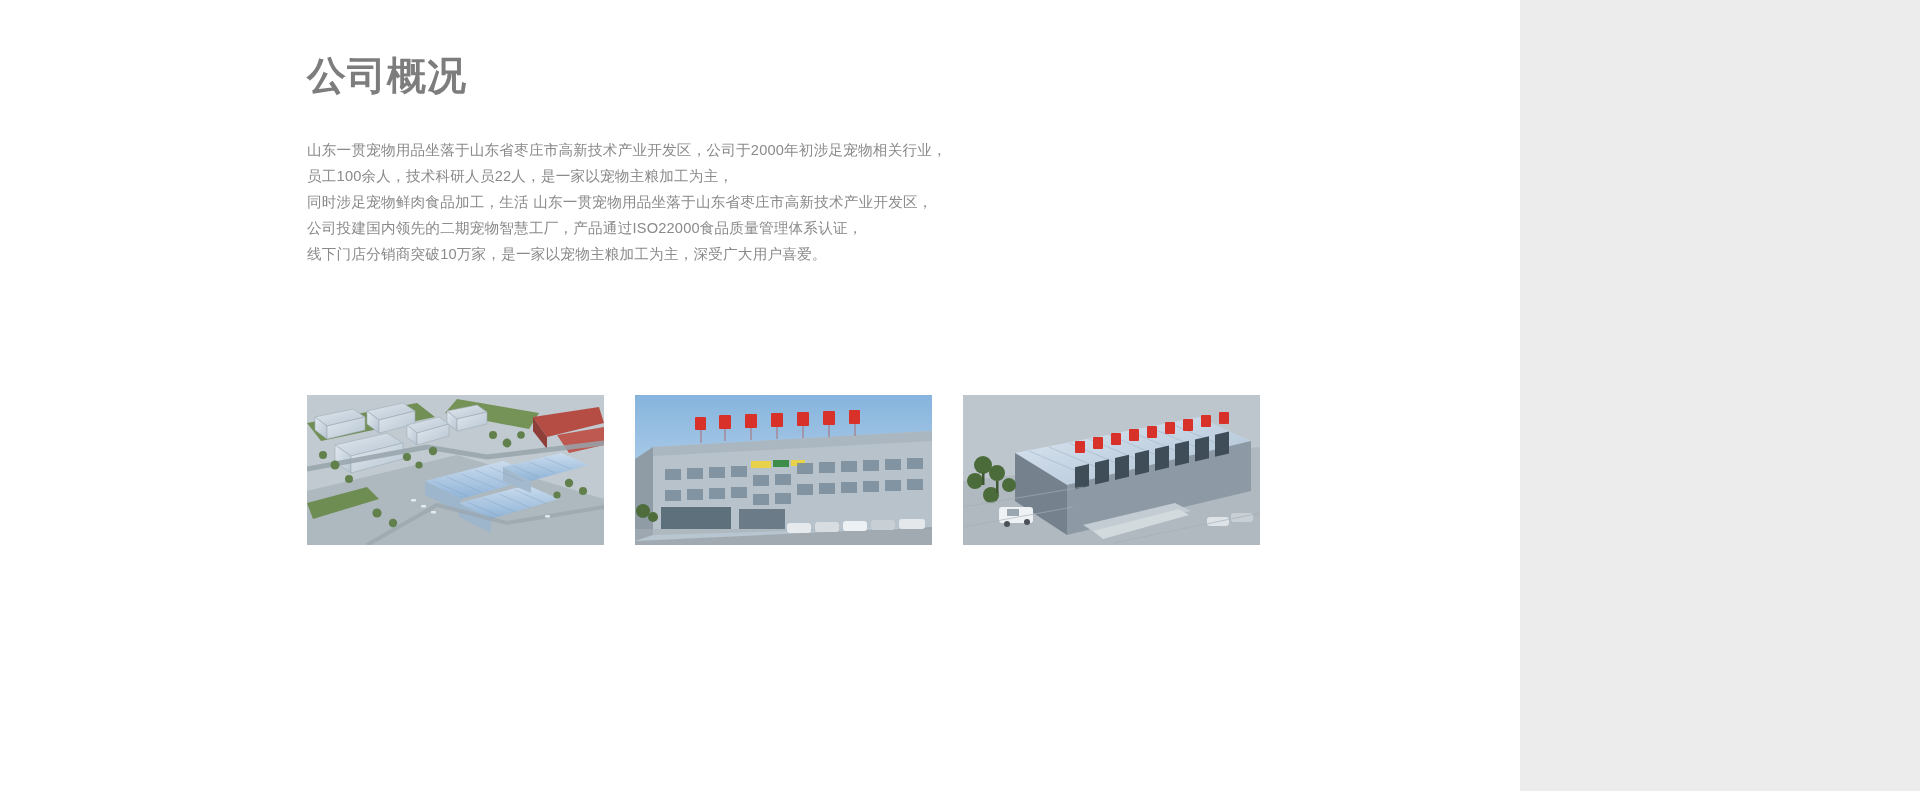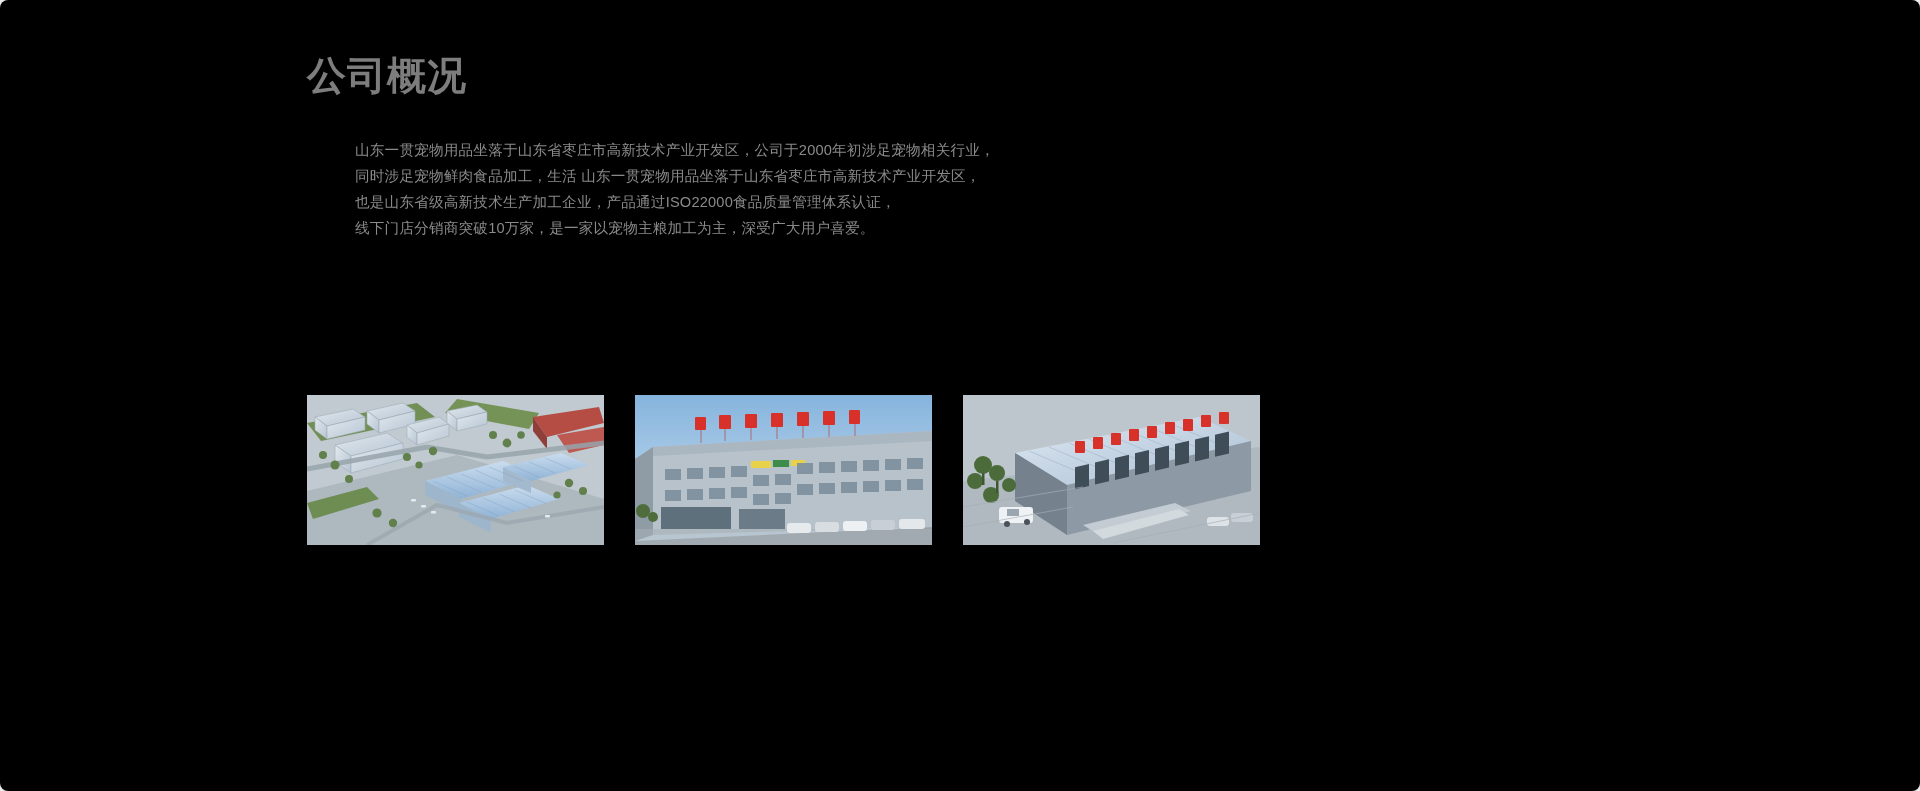--- a/index.html
+++ b/index.html
@@ -2,42 +2,41 @@
 <html><head>
 <meta charset="utf-8">
 <style>
   * { margin:0; padding:0; box-sizing:border-box; }
   html, body {
     width:1920px; height:791px;
     background:#ececec;
     font-family:"Liberation Sans", sans-serif;
     overflow:hidden;
   }
-  .page { position:relative; width:1920px; height:791px; background:#000000;border-radius:8px; }
+  .page { position:relative; width:1520px; height:791px; background:#ffffff; }
 
   .content { position:absolute; left:307px; top:0; width:1300px; }
 
   .page-title {
     margin-top:52px;
     font-size:39px;
     font-weight:bold;
     color:#7d7d7d;
     letter-spacing:1px;
     line-height:1.25;
     white-space:nowrap;
   }
 
   .intro {
     margin-top:36px;
     font-size:14.6px;
     color:#8a8a8a;
     line-height:26.1px;
     letter-spacing:0.2px;
     font-weight:400;
-    margin-left:48px;
   }
   .intro .line { white-space:nowrap; }
 
   .gallery {
     position:absolute;
     left:307px;
     top:395px;
     display:flex;
     gap:31px;
   }
@@ -54,22 +53,23 @@
 <body>
 
 <div class="page">
 
   <div class="content">
 
     <h1 class="page-title">公司概况</h1>
 
     <div class="intro">
       <div class="line">山东一贯宠物用品坐落于山东省枣庄市高新技术产业开发区，公司于2000年初涉足宠物相关行业，</div>
+      <div class="line">员工100余人，技术科研人员22人，是一家以宠物主粮加工为主，</div>
       <div class="line">同时涉足宠物鲜肉食品加工，生活 山东一贯宠物用品坐落于山东省枣庄市高新技术产业开发区，</div>
-      <div class="line">也是山东省级高新技术生产加工企业，产品通过ISO22000食品质量管理体系认证，</div>
+      <div class="line">公司投建国内领先的二期宠物智慧工厂，产品通过ISO22000食品质量管理体系认证，</div>
       <div class="line">线下门店分销商突破10万家，是一家以宠物主粮加工为主，深受广大用户喜爱。</div>
     </div>
 
   </div>
 
   <div class="gallery">
 
     <div class="photo">
       <svg viewBox="0 0 297 150" preserveAspectRatio="none" aria-hidden="true">
         <defs>

